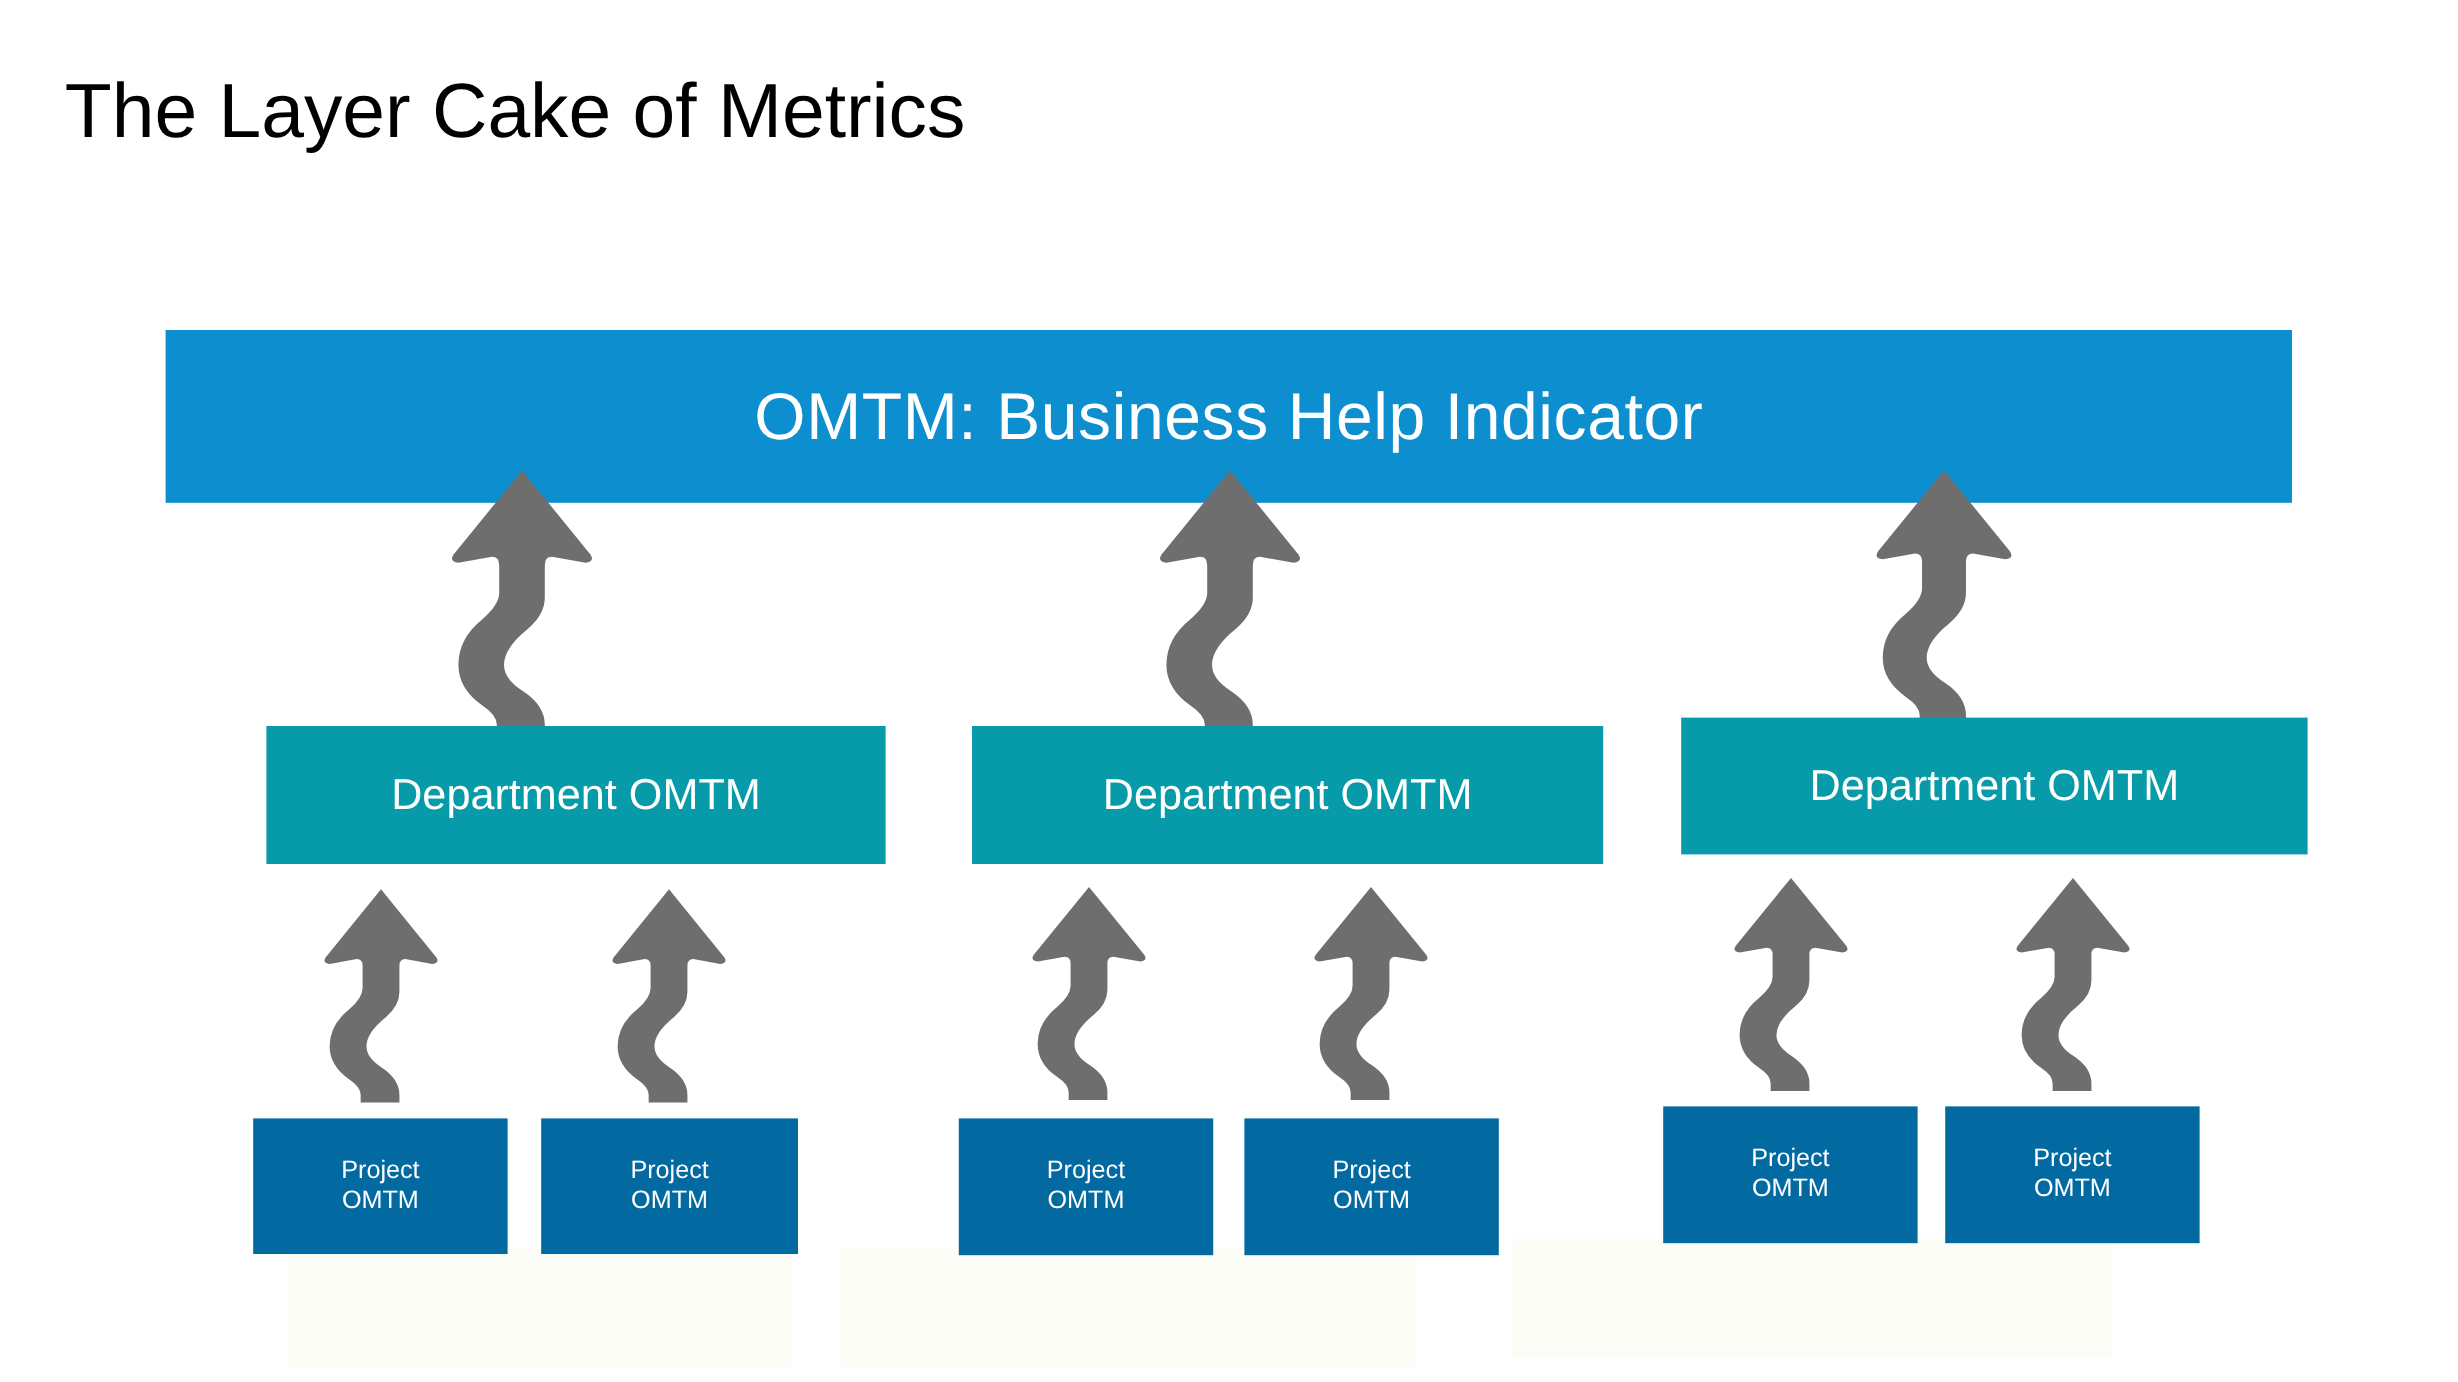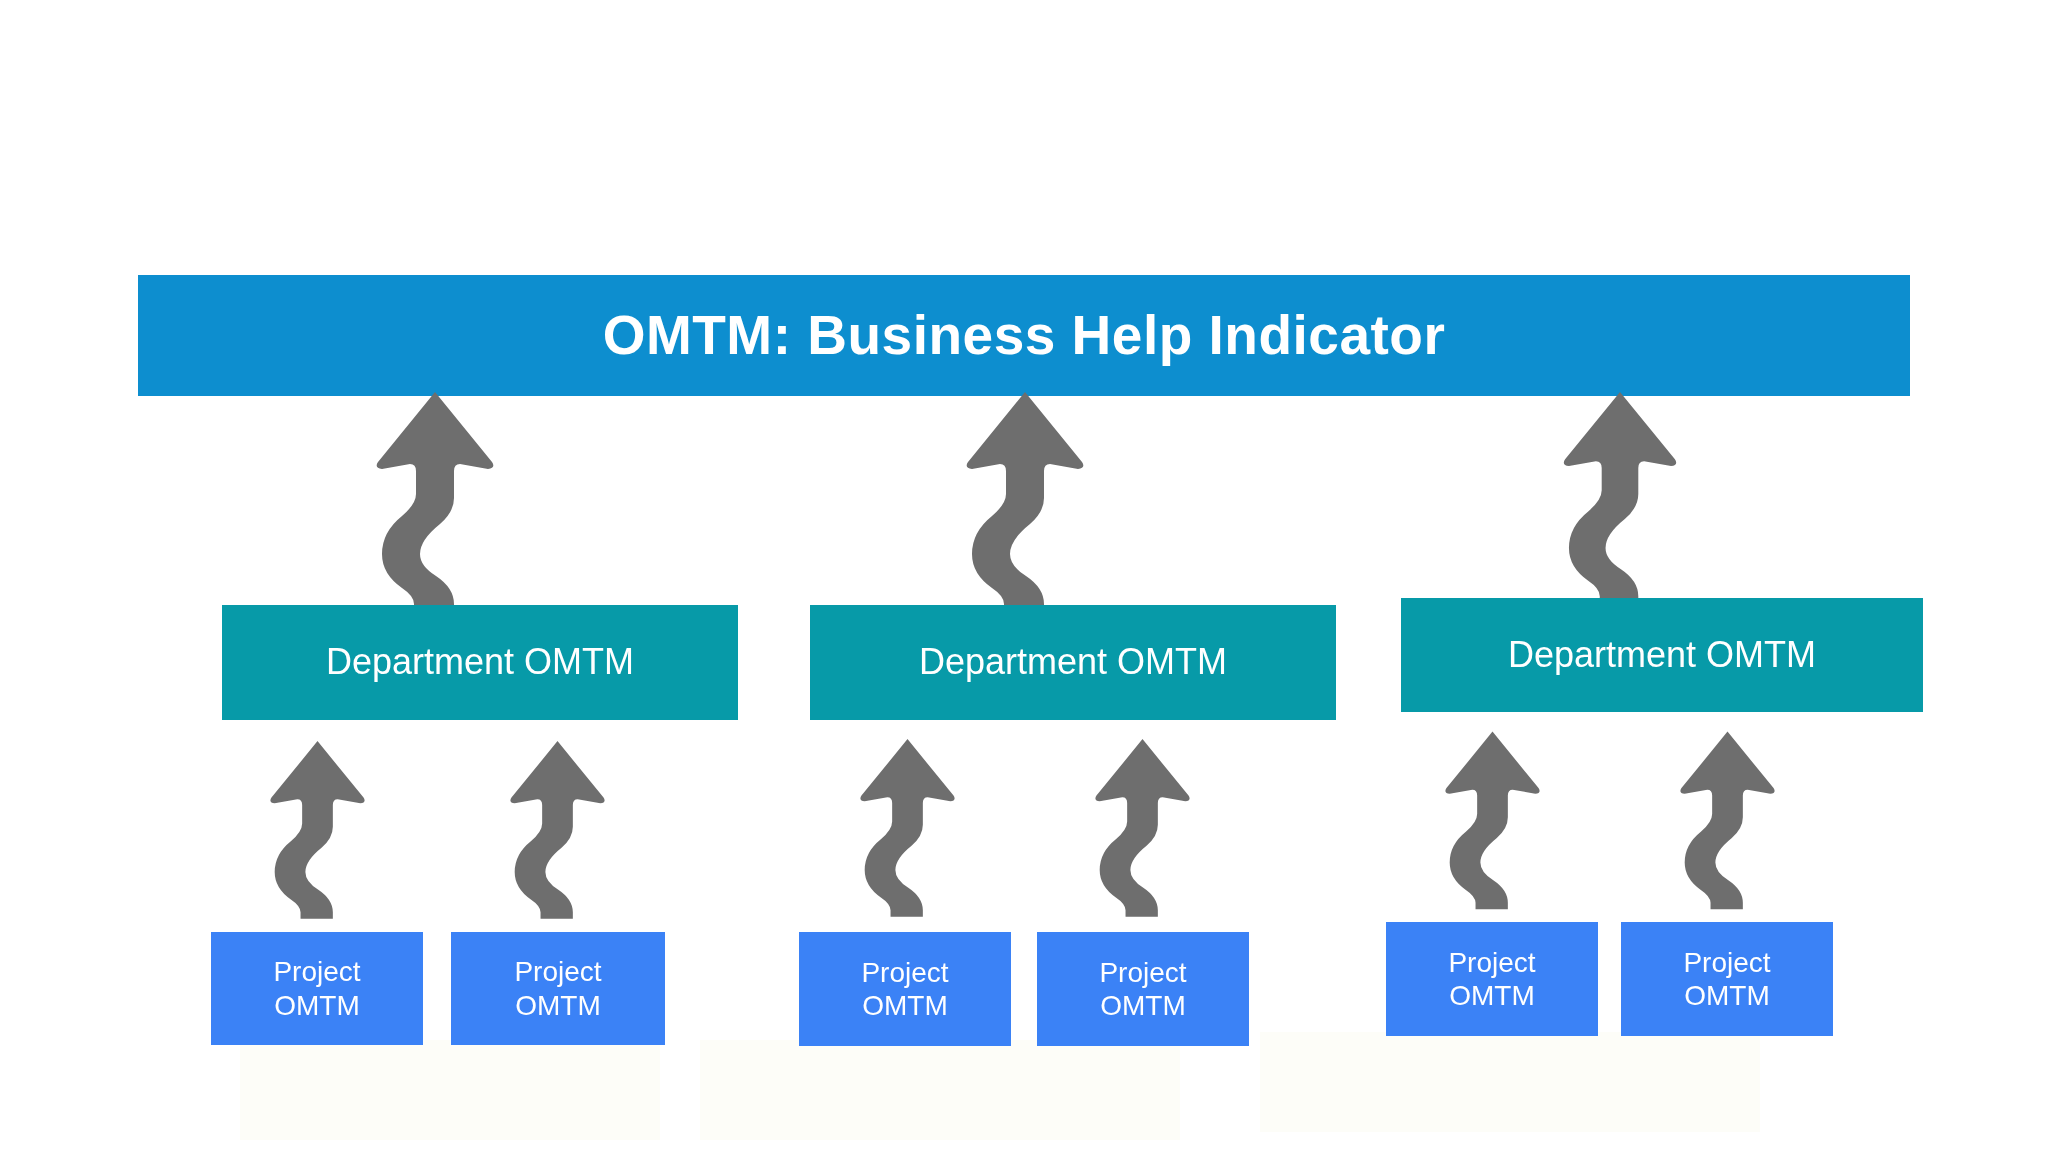--- a/index.html
+++ b/index.html
@@ -63,43 +63,44 @@
   }
 
   .box-dept {
     background: #079aa8;
     font-size: 36px;
     font-weight: 400;
     margin-left: 48px;
   }
 
   .box-proj {
-    background: #3b82f6;
-    font-size: 28px;
+    background: #0369a1;
+    font-size: 21px;
     font-weight: 400;
   }
 
   
   .arrow {
     position: absolute;
     pointer-events: none;
   }
   .arrow svg { display: block; }
 </style>
 </head>
 <body>
 
 <div id="slide">
 
+  <div id="slide-title">The Layer Cake of Metrics</div>
 
   <div class="wash" style="left:240px; top:1040px; width:420px; height:100px;"></div>
   <div class="wash" style="left:700px; top:1040px; width:480px; height:100px;"></div>
   <div class="wash" style="left:1260px; top:1032px; width:500px; height:100px;"></div>
 
-  <div class="node-box box-top" style="left:138px; top:275px; width:1772px; height:121px;font-weight:bold;">OMTM: Business Help Indicator</div>
+  <div class="node-box box-top" style="left:138px; top:275px; width:1772px; height:144px;">OMTM: Business Help Indicator</div>
 
   <div class="arrow" style="left:370px; top:390px; width:130px; height:218px;">
     <svg width="130" height="218" viewBox="0 0 130 218" xmlns="http://www.w3.org/2000/svg">
       <path fill="#6e6e6e" d="
         M 65 2
         L 122 72
         Q 126 78 118 79
         L 90 74
         Q 84 74 84 81
         L 84 108

